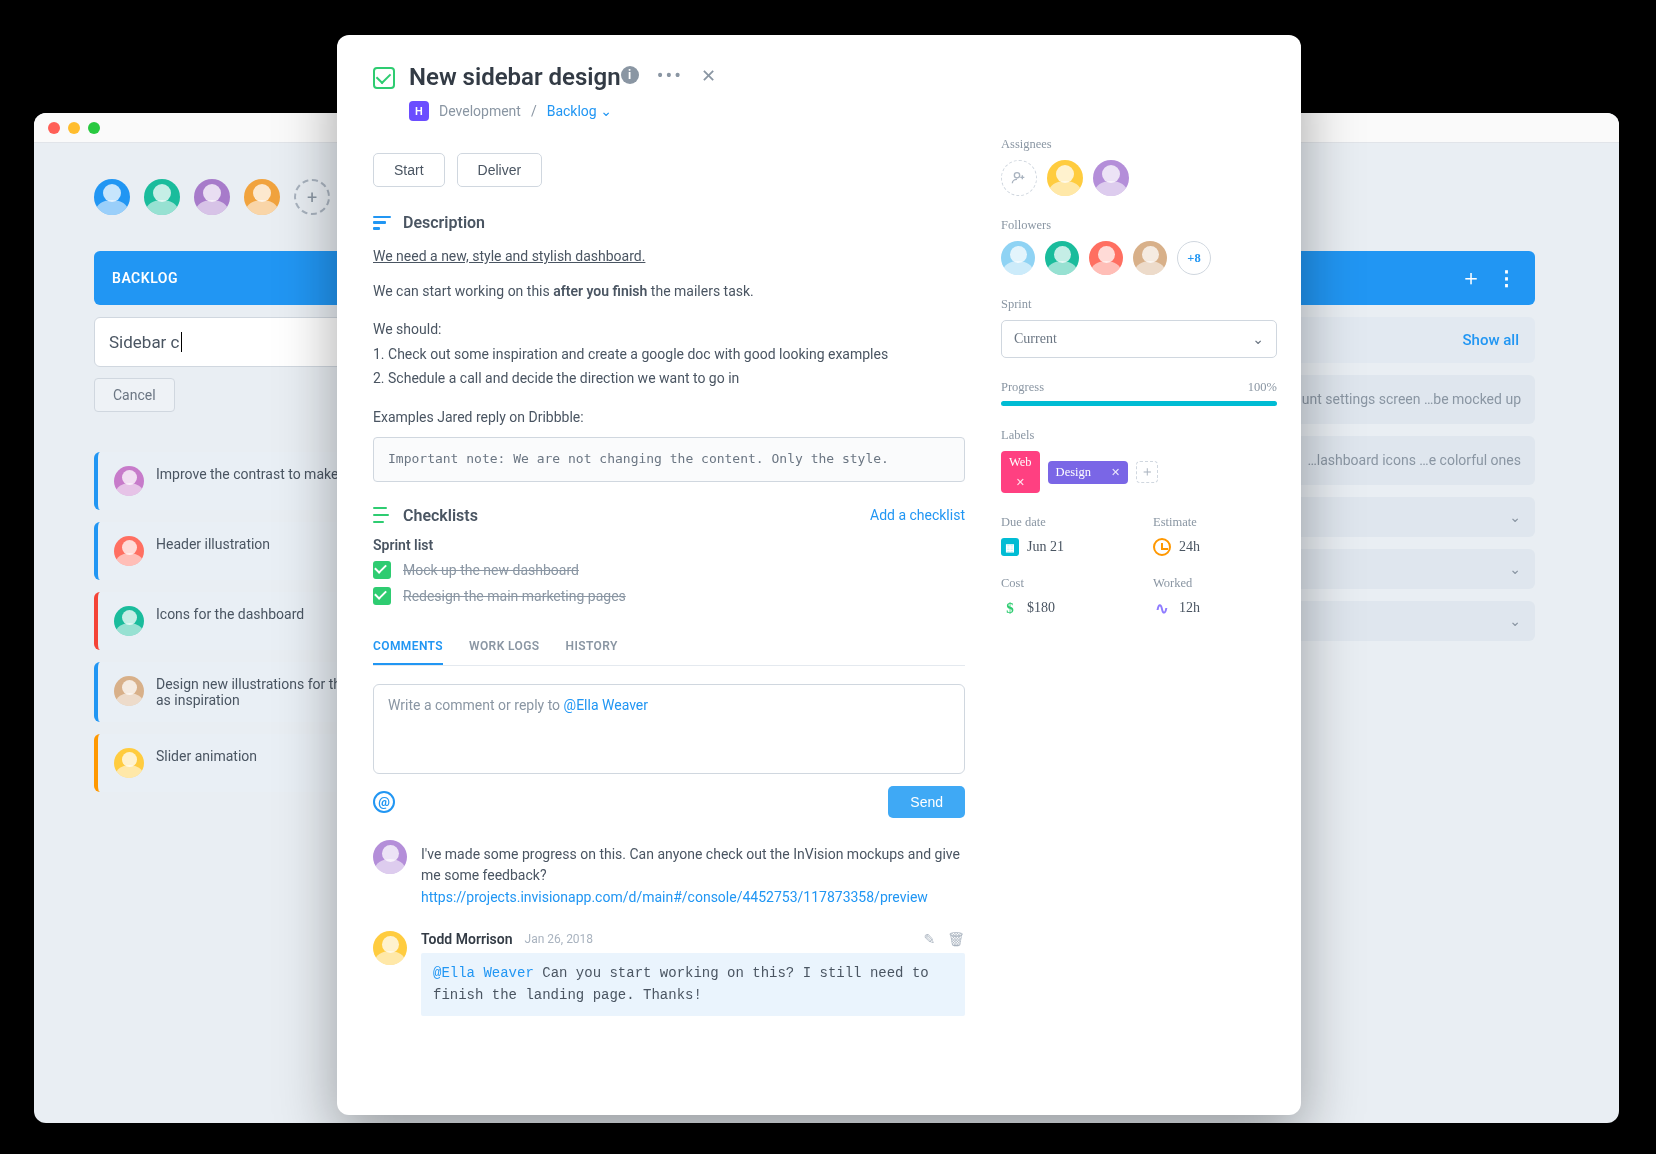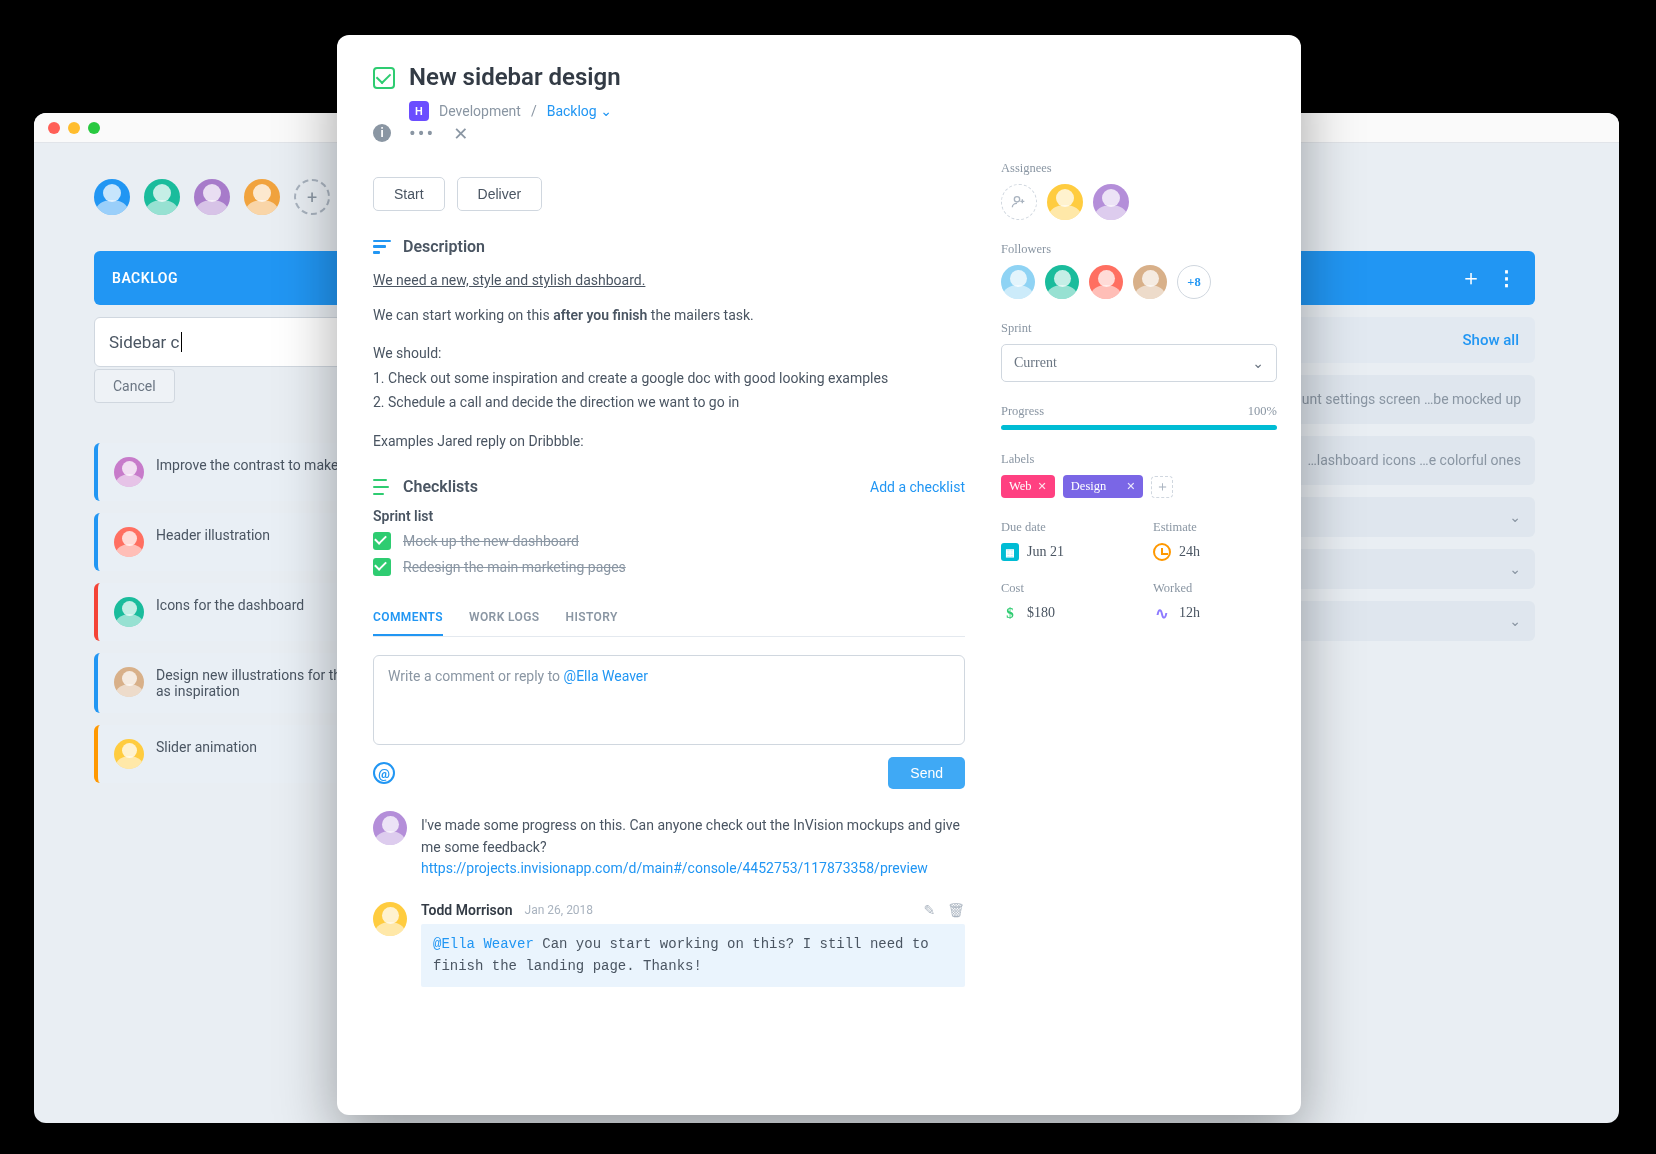--- a/index.html
+++ b/index.html
@@ -78,39 +78,39 @@
   }
   .card.blue{border-left-color:var(--blue);}
   .card.red{border-left-color:var(--red);}
   .card.orange{border-left-color:var(--orange);}
   .card .card-avatar{width:30px;height:30px;}
   .card-input{
     background:#fff;border:1px solid var(--grey-300);border-radius:6px;
     padding:14px;margin-top:12px;font-size:17px;color:var(--grey-700);
   }
   .cancel-btn{
-    display:inline-block;margin-top:2px;background:#eef2f6;border:1px solid var(--grey-300);
+    display:inline-block;margin-top:11px;background:#eef2f6;border:1px solid var(--grey-300);
     border-radius:4px;padding:8px 18px;color:var(--grey-600);font-size:14px;
   }
   .col2{width:555px;margin-left:420px;}
   .col2 .col-header{background:var(--blue);}
   .show-all{color:#fff;font-weight:500;font-size:15px;}
   .collapsed-card{
     background:#dfe6ee;border-radius:6px;height:40px;margin-top:12px;
     display:flex;align-items:center;justify-content:flex-end;padding:0 14px;color:var(--grey-500);
   }
   .chev{transform:rotate(0deg);font-size:14px;}
 
   
   .modal{
     position:absolute;left:337px;top:35px;width:964px;height:1080px;
     background:var(--white);border-radius:12px;box-shadow:0 22px 60px rgba(0,0,0,.35);
     display:flex;flex-direction:column;overflow:hidden;
   }
-  .modal-header{padding:28px 36px 16px;display:flex;align-items:flex-start;justify-content:space-between;flex-direction:column;}
+  .modal-header{padding:28px 36px 16px;display:flex;align-items:flex-start;}
   .mh-left{display:flex;align-items:flex-start;gap:14px;}
   .task-check{width:22px;height:22px;border:2px solid var(--green);border-radius:4px;position:relative;flex:0 0 auto;margin-top:4px;}
   .task-check::after{content:"";position:absolute;left:4px;top:1px;width:7px;height:11px;border-right:2.5px solid var(--green);border-bottom:2.5px solid var(--green);transform:rotate(45deg);}
   .task-title{font-size:24px;font-weight:600;color:var(--grey-800);}
   .breadcrumb{margin-top:10px;display:flex;align-items:center;gap:10px;font-size:14px;color:var(--grey-500);}
   .bc-badge{width:20px;height:20px;border-radius:4px;background:#6b4dff;color:#fff;font-size:11px;display:flex;align-items:center;justify-content:center;font-weight:600;}
   .bc-link{color:var(--blue);}
   .mh-actions{display:flex;align-items:center;gap:18px;color:var(--grey-500);}
   .icon-circle{width:18px;height:18px;border-radius:50%;background:var(--grey-500);color:#fff;display:flex;align-items:center;justify-content:center;font-size:12px;font-weight:700;}
   .modal-body{display:flex;flex:1;min-height:0;}
@@ -175,21 +175,21 @@
   .add-dashed svg{width:16px;height:16px;}
   .follower-avatar{width:34px;height:34px;}
   .follower-more{width:34px;height:34px;border-radius:50%;border:1px solid var(--grey-300);display:flex;align-items:center;justify-content:center;color:var(--blue);font-size:12.5px;font-weight:600;}
   .select{border:1px solid var(--grey-300);border-radius:5px;height:38px;display:flex;align-items:center;justify-content:space-between;padding:0 12px;color:var(--grey-600);}
   .progress-row{display:flex;align-items:center;justify-content:space-between;font-size:12.5px;color:var(--grey-500);}
   .progress-bar{height:5px;background:var(--grey-200);border-radius:3px;margin-top:6px;overflow:hidden;}
   .progress-fill{height:100%;background:var(--cyan);width:100%;}
   .chips{display:flex;gap:8px;align-items:center;}
   .chip{border-radius:4px;padding:4px 8px;color:#fff;font-size:12.5px;display:flex;align-items:center;gap:6px;}
   .chip .x{font-size:11px;opacity:.85;}
-  .chip.pink{background:var(--pink);} .chip.purple{background:#7a66e6;gap:20px;}
+  .chip.pink{background:var(--pink);flex-direction:column;} .chip.purple{background:#7a66e6;gap:20px;}
   .chip-add{width:22px;height:22px;border:1px dashed var(--grey-300);border-radius:4px;display:flex;align-items:center;justify-content:center;color:var(--grey-400);font-size:14px;}
   .meta-grid{display:grid;grid-template-columns:1fr 1fr;column-gap:28px;row-gap:20px;margin-top:4px;}
   .meta-cell{}
   .meta-val{display:flex;align-items:center;gap:8px;font-size:14px;color:var(--grey-700);}
   .mi{width:18px;height:18px;display:flex;align-items:center;justify-content:center;border-radius:3px;}
   .mi.cal{background:var(--cyan);color:#fff;font-size:10px;font-weight:700;}
   .mi.clock{border:2px solid var(--orange);border-radius:50%;position:relative;}
   .mi.clock::after{content:"";position:absolute;width:5px;height:5px;border-left:2px solid var(--orange);border-bottom:2px solid var(--orange);left:6px;top:3px;}
   .mi.dollar{color:var(--green);font-weight:800;font-size:15px;}
   .mi.worked{color:#8e7bff;font-weight:800;font-size:16px;}
@@ -316,20 +316,21 @@
         </div>
         <div class="desc">
           <div class="u">We need a new, style and stylish dashboard.</div>
           <div style="margin-top:10px;">
             <span>We can start working on this </span><span class="b">after you finish</span><span> the mailers task.</span>
           </div>
           <div style="margin-top:14px;">We should:</div>
           <div>1. Check out some inspiration and create a google doc with good looking examples</div>
           <div>2. Schedule a call and decide the direction we want to go in</div>
           <div style="margin-top:14px;">Examples Jared reply on Dribbble:</div>
+          <div class="code-block">Important note: We are not changing the content. Only the style.</div>
         </div>
       </div>
 
       <div class="section">
         <div class="sec-head checklist-head">
           <div style="display:flex;align-items:center;gap:12px;">
             <span class="check-icon">
                 <i></i>
                 <i></i>
                 <i></i>

